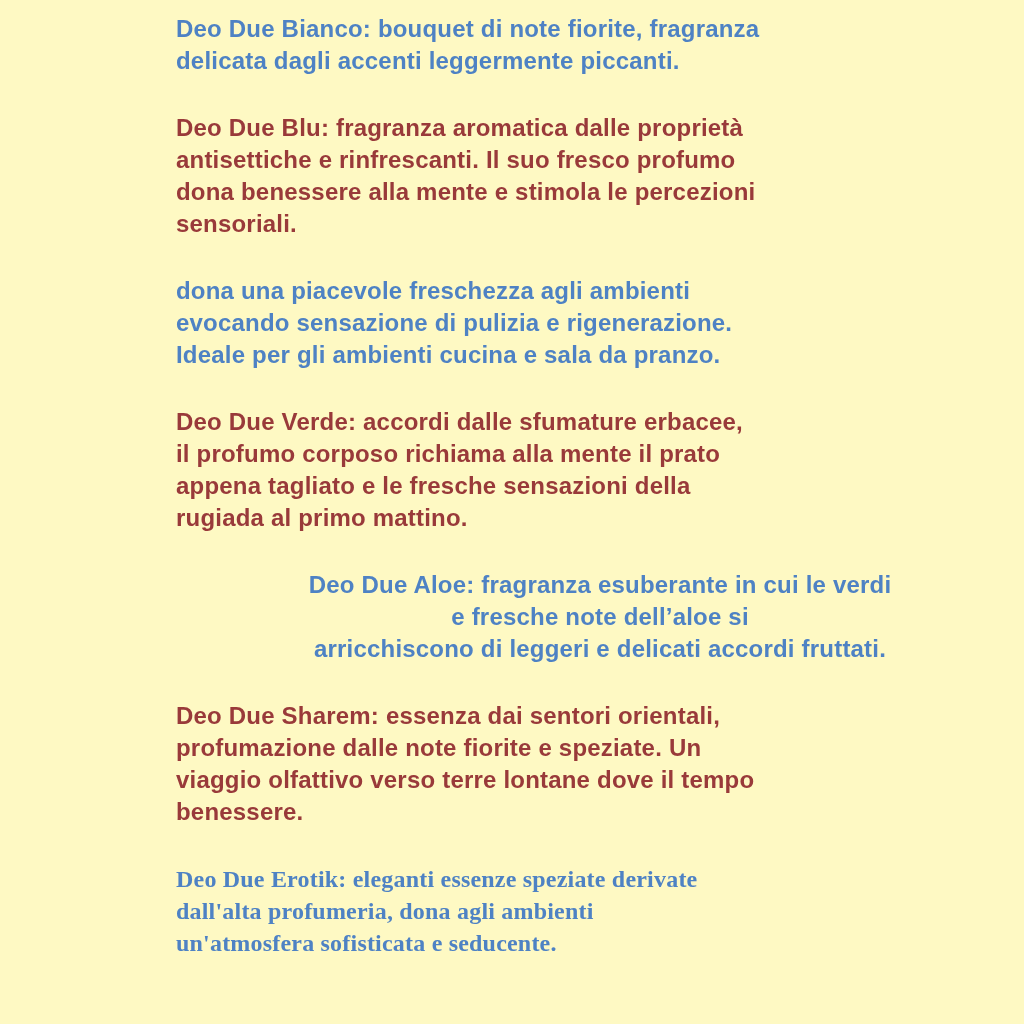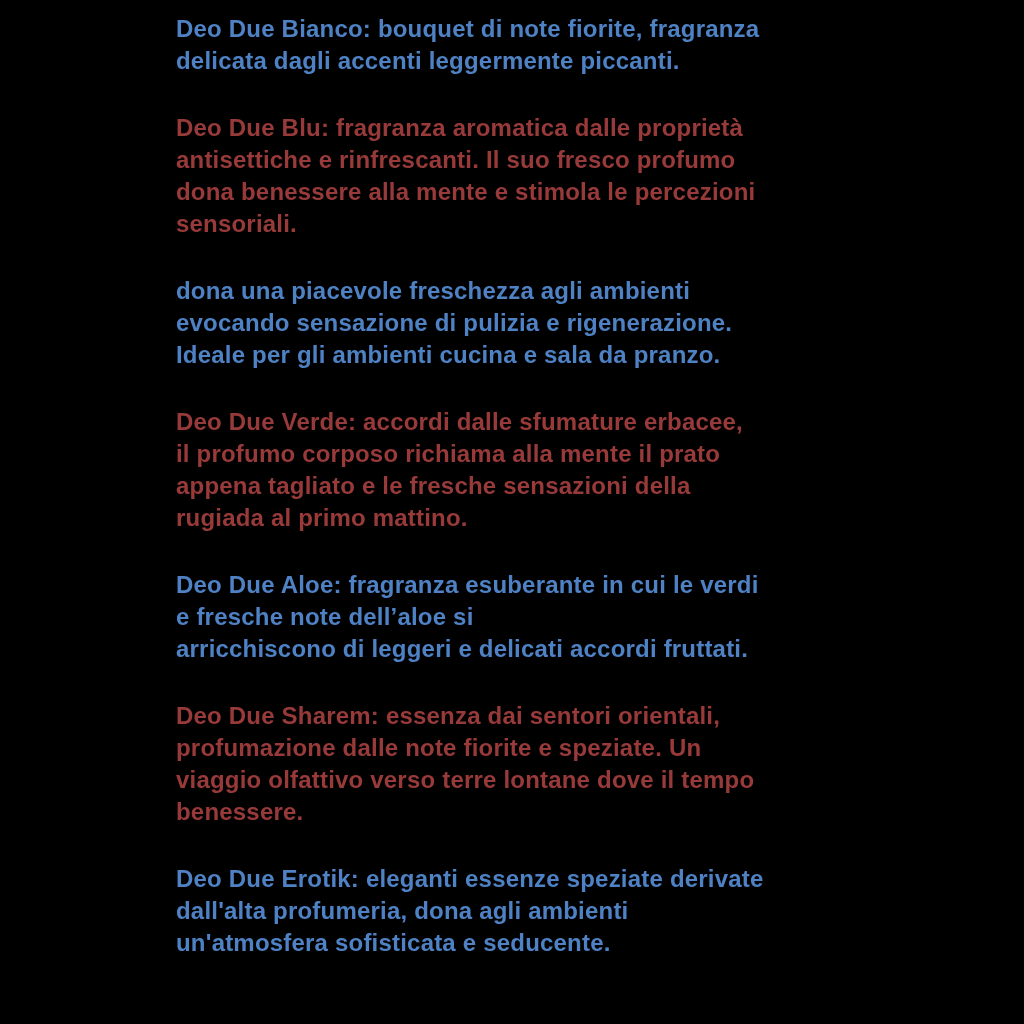--- a/index.html
+++ b/index.html
@@ -6,28 +6,29 @@
   html, body {
     width: 1024px;
     height: 1024px;
     background: #ffffff;
     overflow: hidden;
     font-family: "Liberation Sans", sans-serif;
   }
   .page {
     width: 1024px;
     height: 1024px;
-    background: #000000;
+    background: #fef9c3;
     padding: 13px 0 0 176px;
   }
   .para {
     margin-bottom: 35px;
   }
   .para:last-child {
     margin-bottom: 0;
+    font-family: Liberation Serif, serif;
   }
   .line {
     font-weight: bold;
     font-size: 24px;
     line-height: 32px;
     height: 32px;
     white-space: nowrap;
     letter-spacing: 0.2px;
   }
 </style>
@@ -54,21 +55,21 @@
     <div class="line">Ideale per gli ambienti cucina e sala da pranzo.</div>
   </div>
 
   <div class="para" style="color: rgb(153, 58, 58);">
     <div class="line">Deo Due Verde: accordi dalle sfumature erbacee,</div>
     <div class="line">il profumo corposo richiama alla mente il prato</div>
     <div class="line">appena tagliato e le fresche sensazioni della</div>
     <div class="line">rugiada al primo mattino.</div>
   </div>
 
-  <div class="para" style="color: rgb(78, 130, 196);">
+  <div class="para" style="color: rgb(78, 130, 196); text-align: center;">
     <div class="line">Deo Due Aloe: fragranza esuberante in cui le verdi</div>
     <div class="line">e fresche note dell’aloe si</div>
     <div class="line">arricchiscono di leggeri e delicati accordi fruttati.</div>
   </div>
 
   <div class="para" style="color: rgb(153, 58, 58);">
     <div class="line">Deo Due Sharem: essenza dai sentori orientali,</div>
     <div class="line">profumazione dalle note fiorite e speziate. Un</div>
     <div class="line">viaggio olfattivo verso terre lontane dove il tempo</div>
     <div class="line">benessere.</div>

